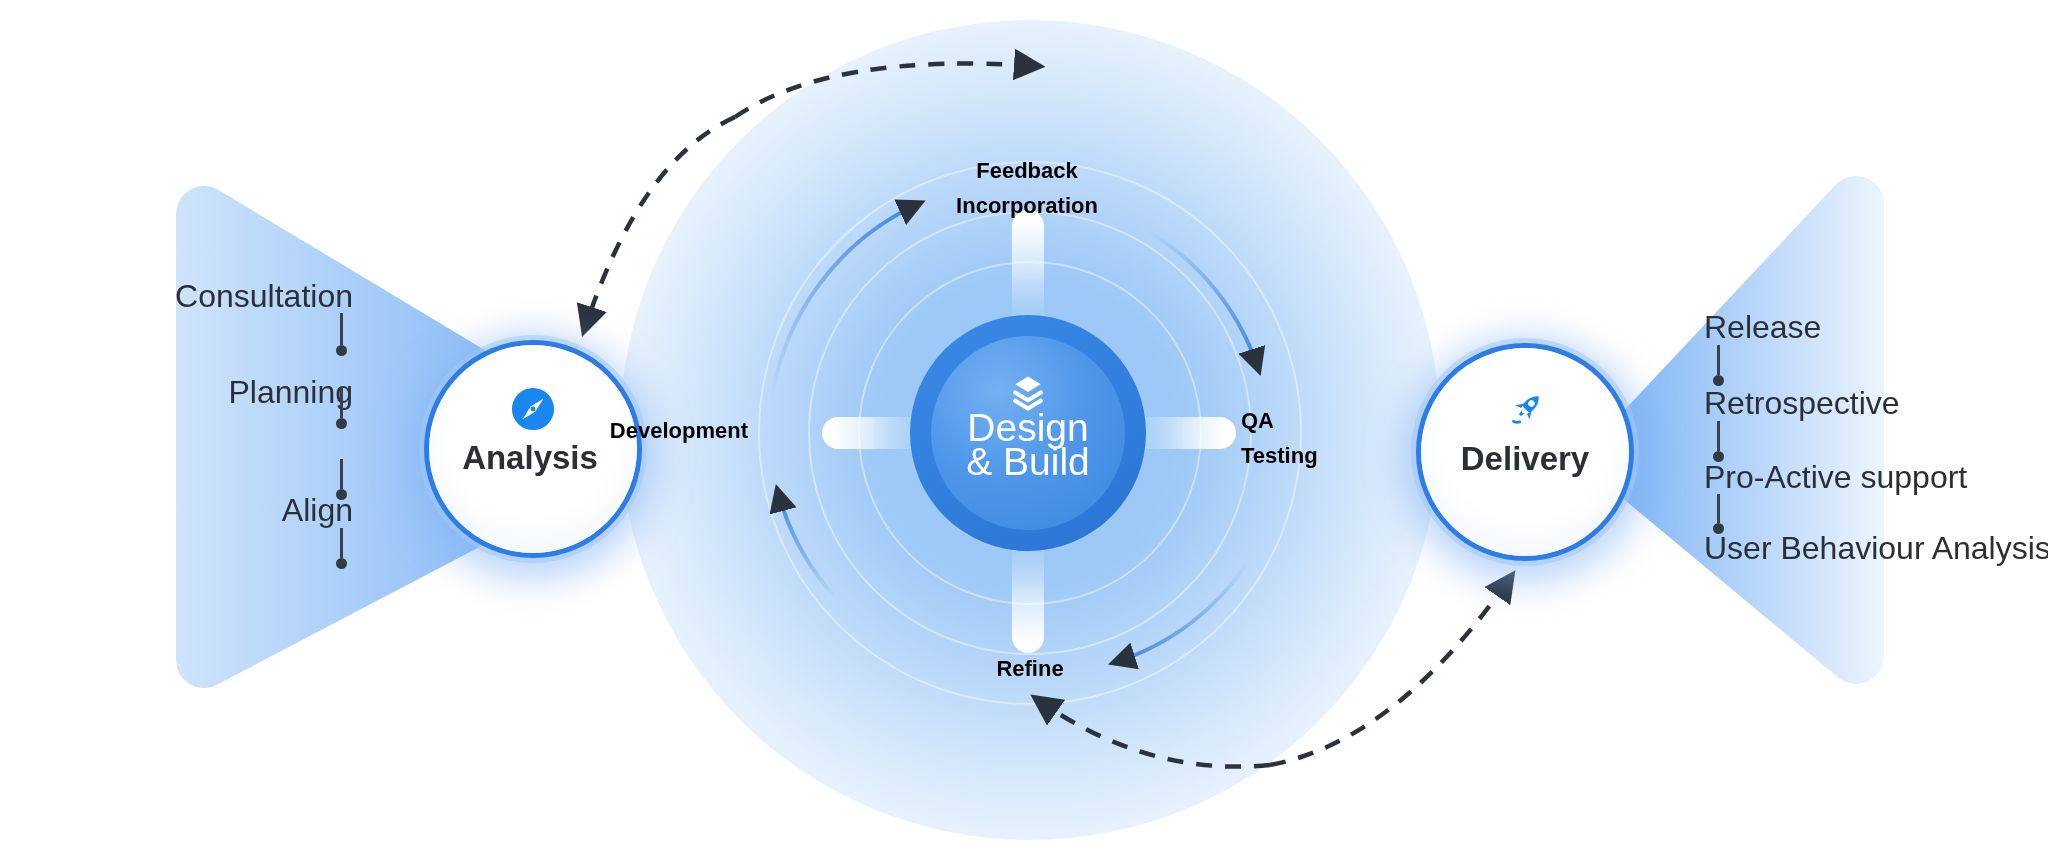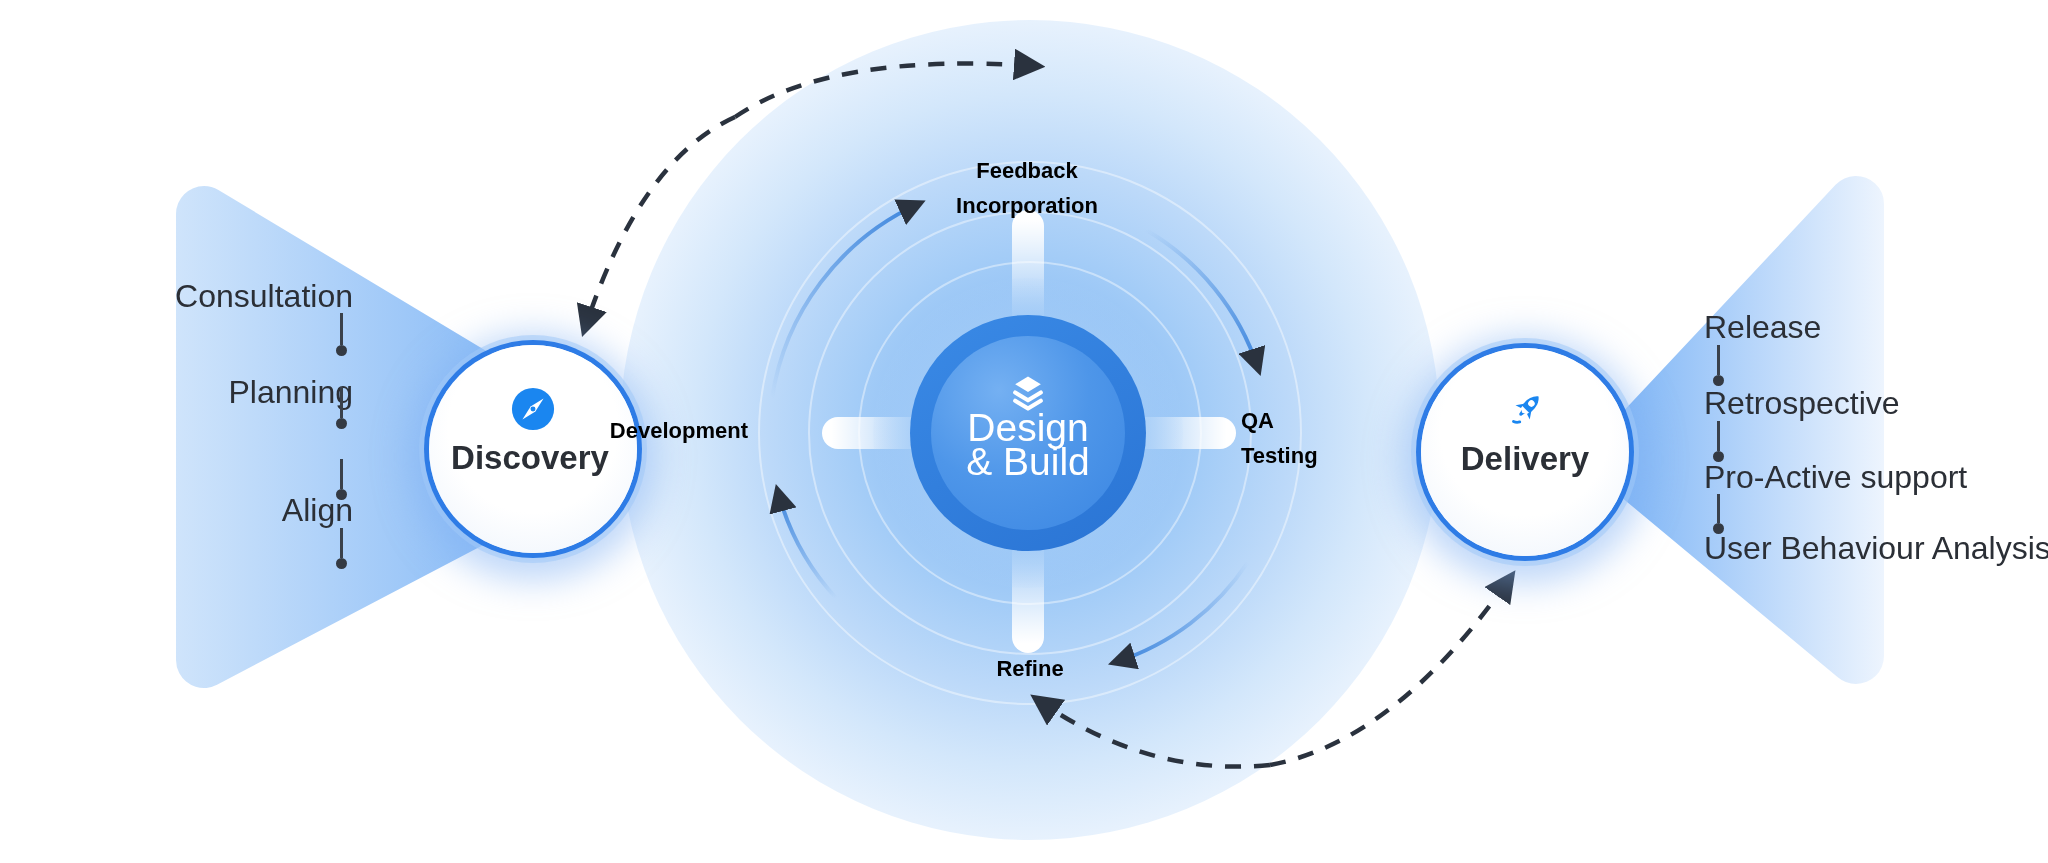--- a/index.html
+++ b/index.html
@@ -134,21 +134,21 @@
     <div>Design</div>
     <div>&amp; Build</div>
   </div>
 
   <div class="abs node discovery"></div>
   <svg class="abs node-icon" style="left:533px;top:409px;" viewBox="0 0 48 48">
     <circle cx="24" cy="24" r="22" fill="#1a86f0"></circle>
     <path d="M35 13 L26.5 26.5 L13 35 L21.5 21.5 Z" fill="#ffffff"></path>
     <circle cx="24" cy="24" r="2.6" fill="#1a86f0"></circle>
   </svg>
-  <div class="abs node-label" style="left:530px;top:458px;">Discovery</div>
+  <div class="abs node-label" style="left:530px;top:458px;">Analysis</div>
 
   <div class="abs node delivery"></div>
   <svg class="abs node-icon" style="left:1525px;top:410px;" viewBox="0 0 48 48">
     <g transform="rotate(45 24 24)">
       <path d="M24 4 C29 8 31 15 29.5 23 L18.5 23 C17 15 19 8 24 4 Z" fill="#1a86f0"></path>
       <circle cx="24" cy="14.5" r="3.4" fill="#ffffff"></circle>
       <path d="M18.7 20 L13.5 27.5 L19.5 25.5 Z" fill="#1a86f0"></path>
       <path d="M29.3 20 L34.5 27.5 L28.5 25.5 Z" fill="#1a86f0"></path>
       <path d="M21.5 26 Q24 30 26.5 26 L25.5 31 Q24 33 22.5 31 Z" fill="#1a86f0"></path>
     </g>

